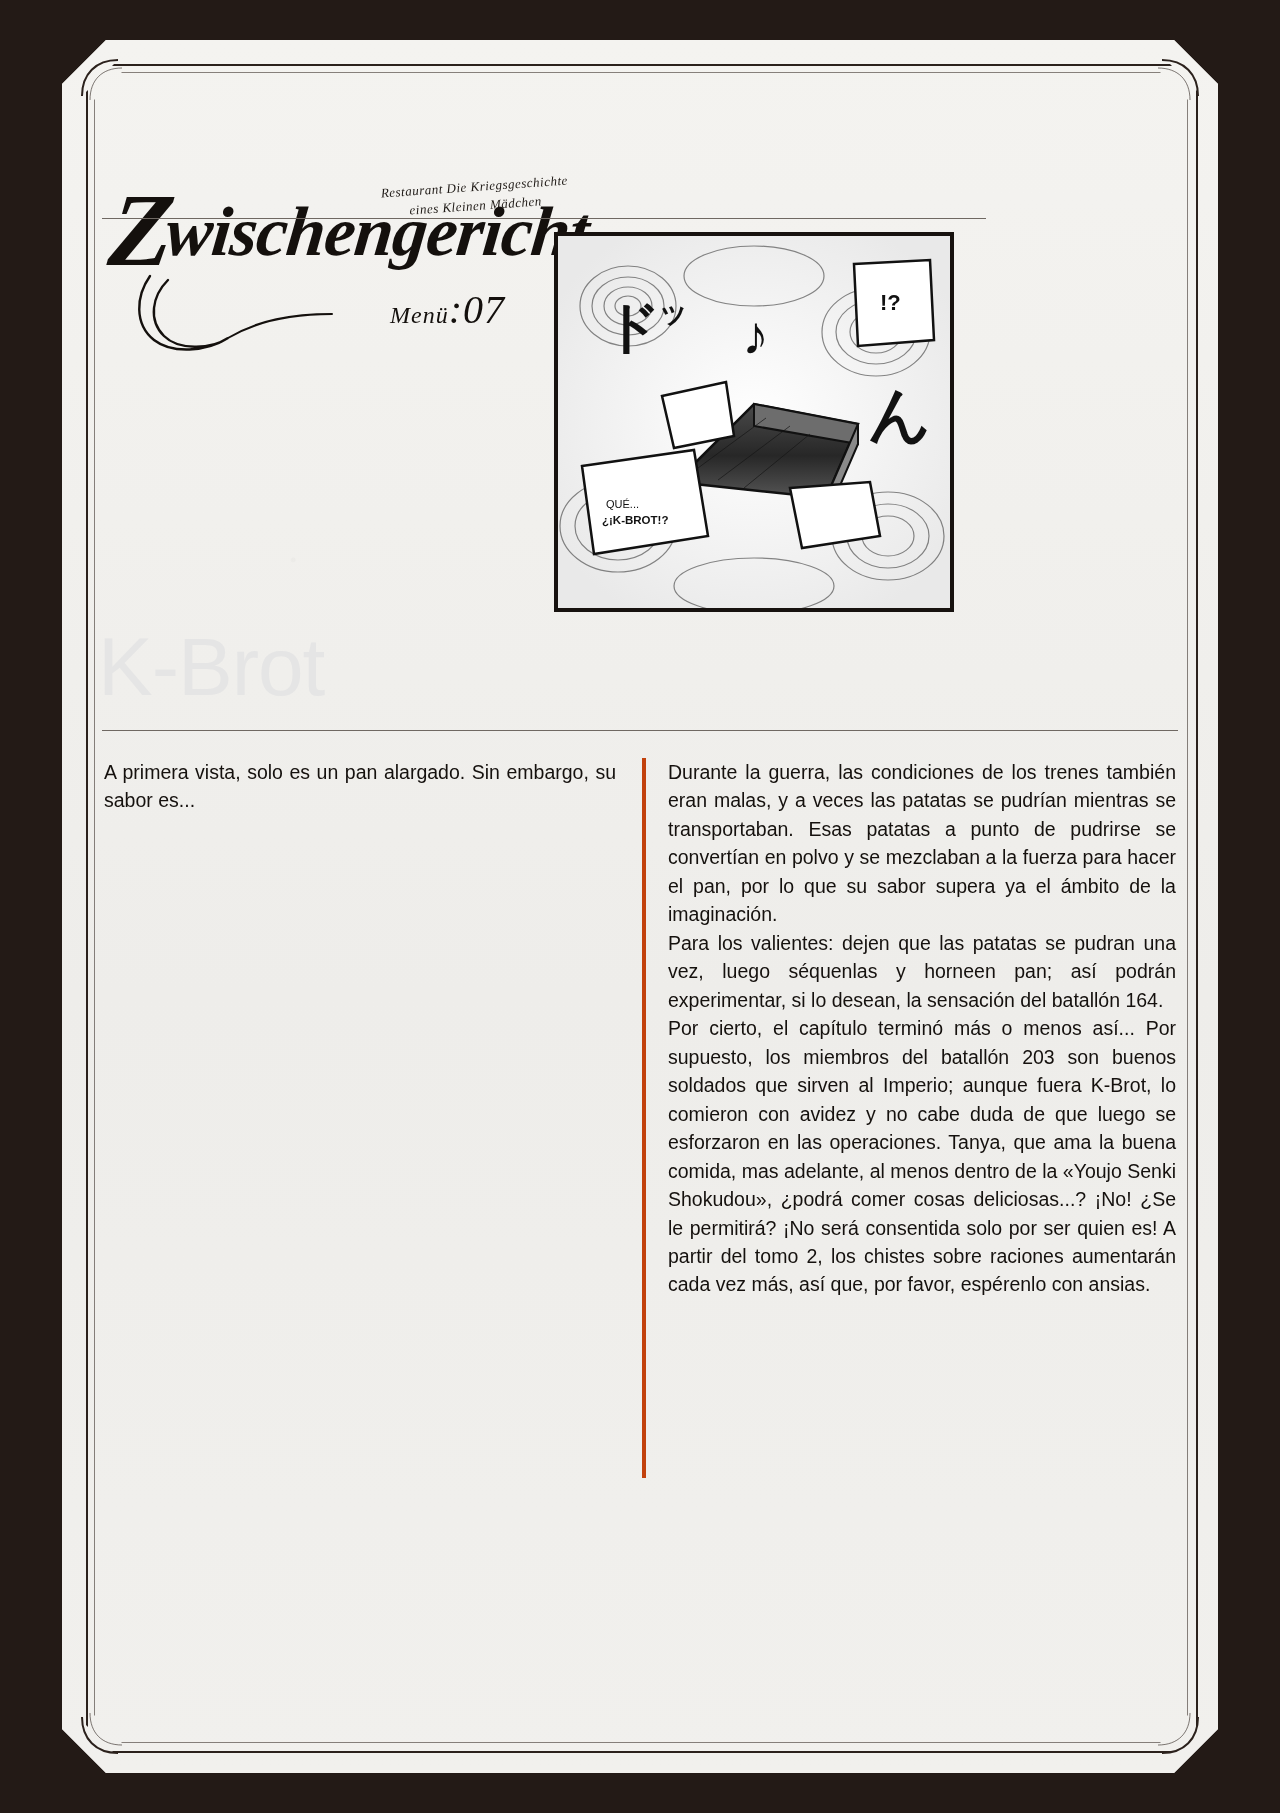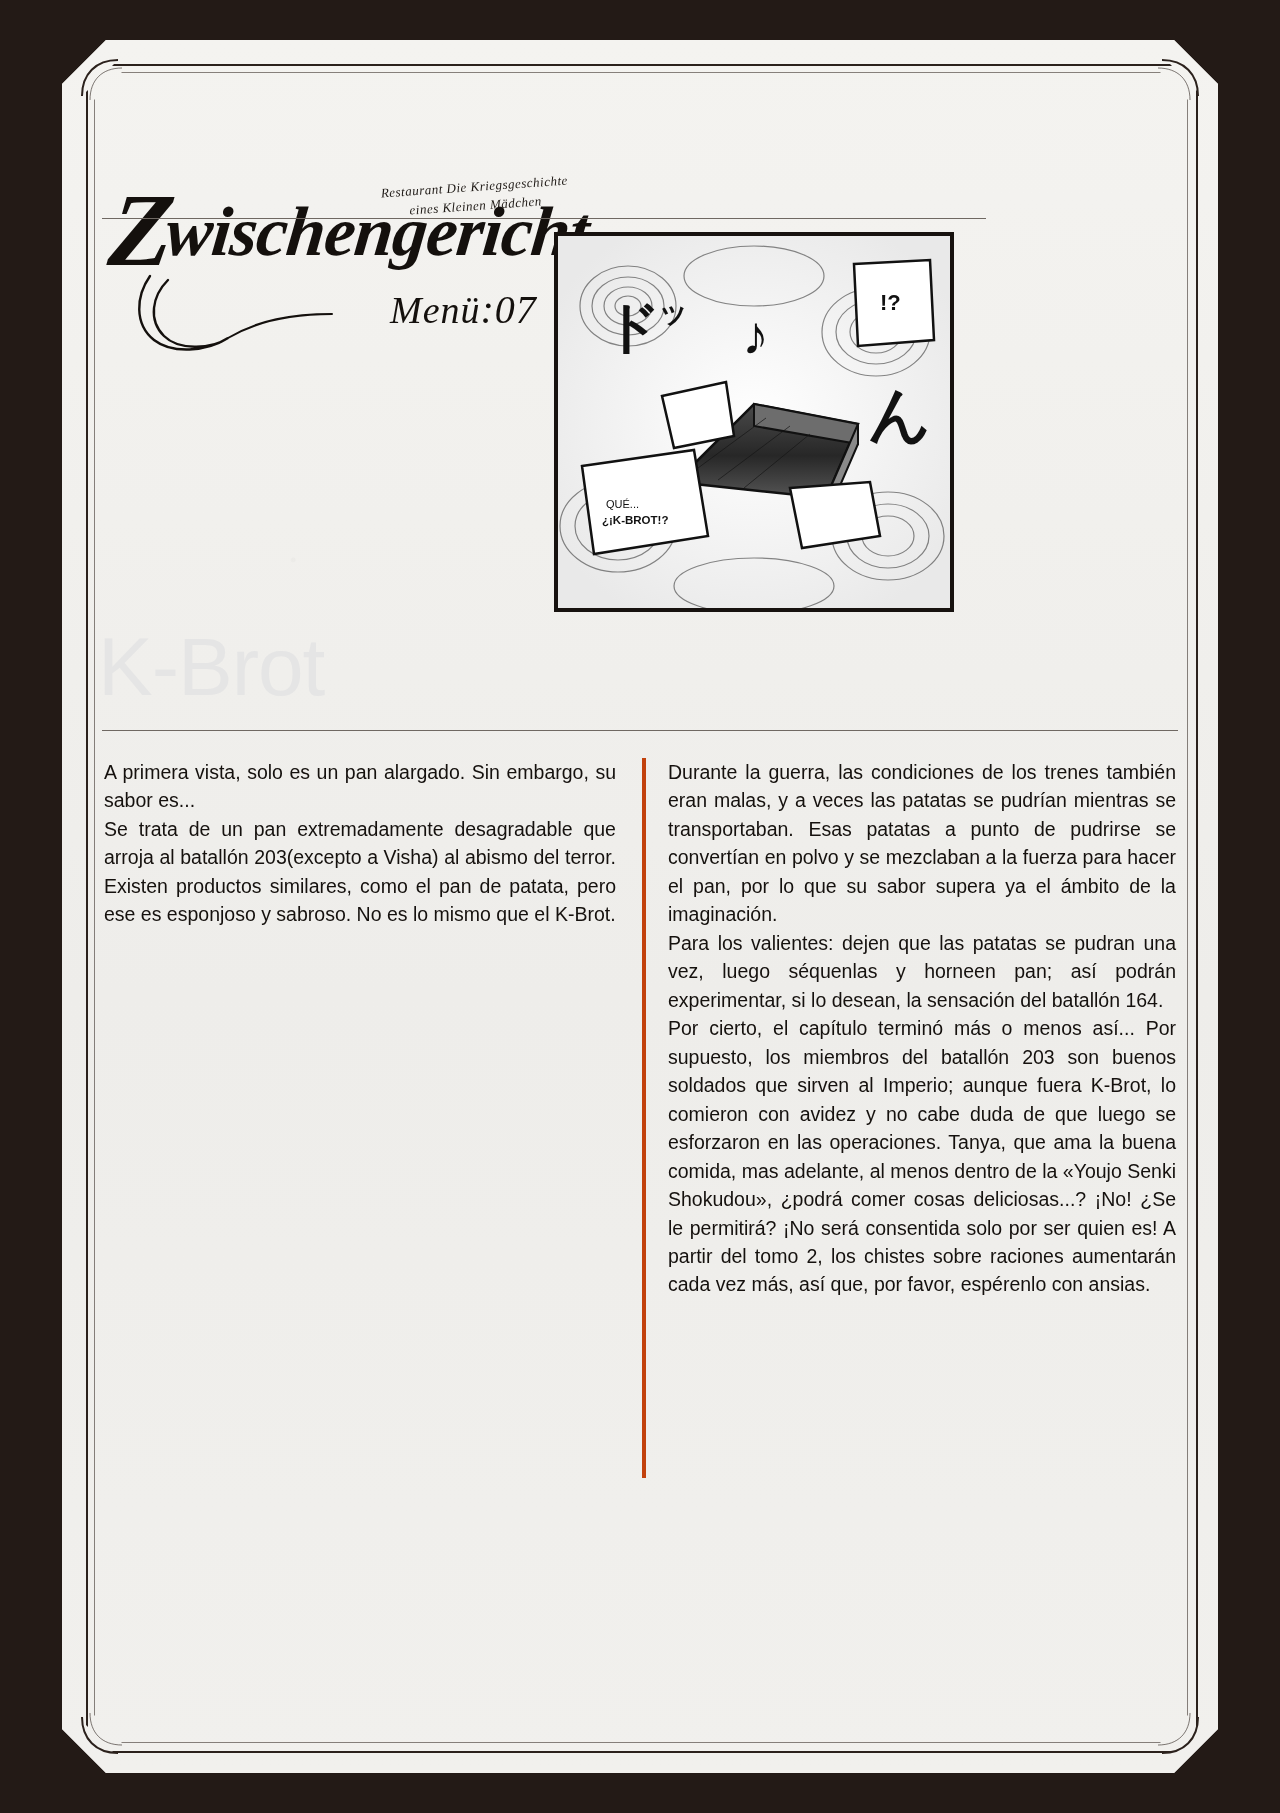--- a/index.html
+++ b/index.html
@@ -130,21 +130,21 @@
   .menu-no {
     position: absolute;
     left: 288px; top: 186px;
     font-family: "Liberation Serif", serif;
     font-style: italic;
     font-size: 40px;
     color: #14100d;
     letter-spacing: 1px;
     white-space: nowrap;
   }
-  .menu-no .word { font-size: 38px; }
+  .menu-no .word { font-size: 24px; }
 
   .rule-top {
     position: absolute;
     left: 40px; top: 178px;
     width: 884px;
     border-top: 1px solid #6f6862;
   }
 
   
   .panel {
@@ -328,21 +328,20 @@
         </g>
       </svg>
     </div>
 
     <div class="dish-title">K-Brot</div>
     <div class="rule-mid"></div>
 
     <div class="columns">
       <div class="col left">
         <p>A primera vista, solo es un pan alargado. Sin embargo, su sabor es...</p>
-        <p>Se trata de un pan extremadamente desagradable que arroja al batallón 203(excepto a Visha) al abismo del terror. Existen productos similares, como el pan de patata, pero ese es esponjoso y sabroso. No es lo mismo que el K-Brot.</p>
       </div>
       <div class="col right">
         <p>Durante la guerra, las condiciones de los trenes también eran malas, y a veces las patatas se pudrían mientras se transportaban. Esas patatas a punto de pudrirse se convertían en polvo y se mezclaban a la fuerza para hacer el pan, por lo que su sabor supera ya el ámbito de la imaginación.</p>
         <p>Para los valientes: dejen que las patatas se pudran una vez, luego séquenlas y horneen pan; así podrán experimentar, si lo desean, la sensación del batallón 164.</p>
         <p>Por cierto, el capítulo terminó más o menos así... Por supuesto, los miembros del batallón 203 son buenos soldados que sirven al Imperio; aunque fuera K-Brot, lo comieron con avidez y no cabe duda de que luego se esforzaron en las operaciones. Tanya, que ama la buena comida, mas adelante, al menos dentro de la «Youjo Senki Shokudou», ¿podrá comer cosas deliciosas...? ¡No! ¿Se le permitirá? ¡No será consentida solo por ser quien es! A partir del tomo 2, los chistes sobre raciones aumentarán cada vez más, así que, por favor, espérenlo con ansias.</p>
       </div>
     </div>
 
   </div>
 </div>

